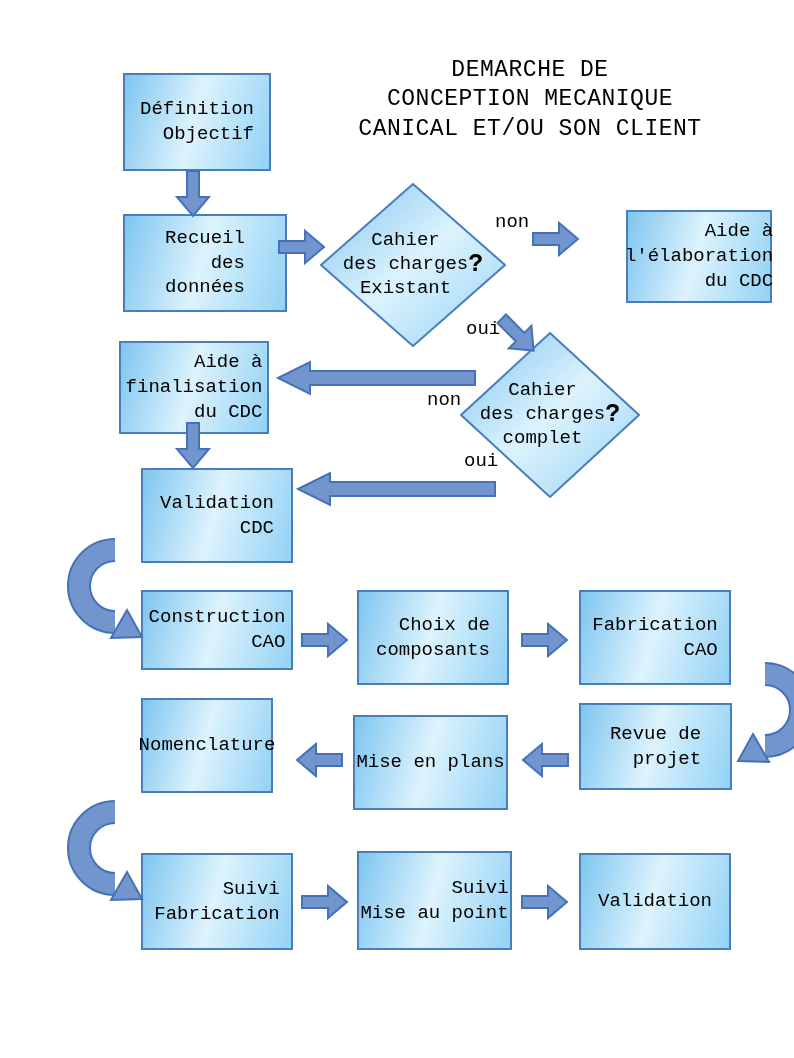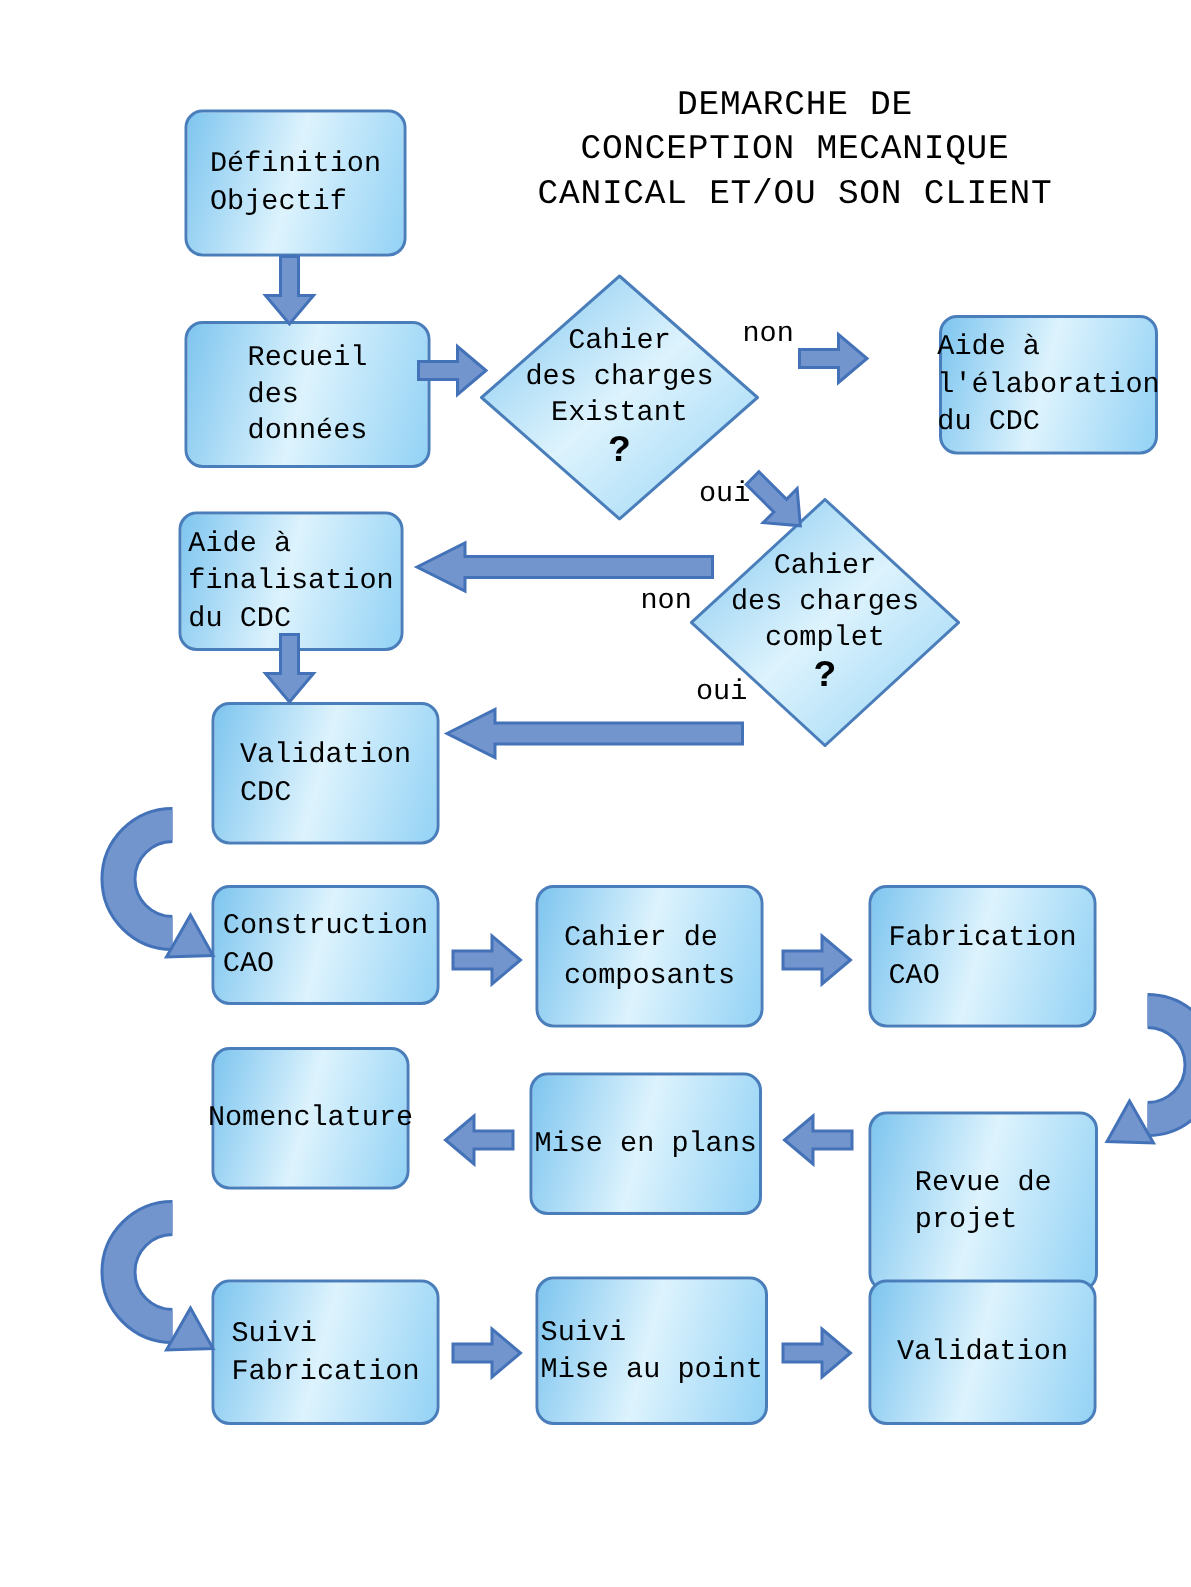--- a/index.html
+++ b/index.html
@@ -7,30 +7,30 @@
     position:relative;width:794px;height:1058px;background:var(--background,#fff);
     font-family:Liberation Mono, monospace;color:var(--text,#000);overflow:hidden;margin-left:35px;
   }
   .title{
     position:absolute;left:250px;top:56px;width:490px;margin:0;
     font-size:23px;font-weight:400;line-height:1.28;text-align:center;
     white-space:pre-line;letter-spacing:.5px;
   }
   .box{
     position:absolute;box-sizing:border-box;
-    border:2px solid var(--box-border);border-radius:12px;
+    border:2px solid var(--box-border);border-radius:0;
     background:linear-gradient(105deg,var(--box-fill-dark) 0%,var(--box-fill-light) 48%,var(--box-fill-mid) 100%);
-    display:flex;align-items:center;justify-content:center;text-align:left;
+    display:flex;align-items:center;justify-content:center;text-align:right;
   }
   .box-label{font-size:19px;line-height:1.3;white-space:pre-line;}
   .diamond{position:absolute;}
   .diamond svg{position:absolute;left:0;top:0;display:block;}
   .diamond-poly{stroke:var(--box-border);stroke-width:2;}
   .diamond-text{
-    position:absolute;inset:0;display:flex;flex-direction:column;
+    position:absolute;inset:0;display:flex;flex-direction:row;
     align-items:center;justify-content:center;text-align:center;
   }
   .diamond-label{font-size:19px;line-height:1.25;white-space:pre-line;}
   .qmark{font-size:25px;font-weight:700;line-height:1.05;}
   .arrow{position:absolute;}
   .arrow svg{display:block;overflow:visible;}
   .arr{fill:var(--arrow-fill);stroke:var(--arrow-border);stroke-width:2;stroke-linejoin:miter;}
   .rot90 svg{transform:rotate(90deg);}
   .rot180 svg{transform:rotate(180deg);}
   .rot45 svg{transform:rotate(45deg);}
@@ -81,28 +81,28 @@
   </div>
   <div class="box" style="left:106px;top:468px;width:152px;height:95px">
     <span class="box-label">Validation
 CDC</span>
   </div>
   <div class="box" style="left:106px;top:590px;width:152px;height:80px">
     <span class="box-label">Construction
 CAO</span>
   </div>
   <div class="box" style="left:322px;top:590px;width:152px;height:95px">
-    <span class="box-label">Cahier de
+    <span class="box-label">Choix de
 composants</span>
   </div>
   <div class="box" style="left:544px;top:590px;width:152px;height:95px">
     <span class="box-label">Fabrication
 CAO</span>
   </div>
-  <div class="box" style="left:544px;top:741px;width:153px;height:120px">
+  <div class="box" style="left:544px;top:703px;width:153px;height:87px">
     <span class="box-label">Revue de
 projet</span>
   </div>
   <div class="box" style="left:318px;top:715px;width:155px;height:95px">
     <span class="box-label">Mise en plans</span>
   </div>
   <div class="box" style="left:106px;top:698px;width:132px;height:95px">
     <span class="box-label">Nomenclature</span>
   </div>
   <div class="box" style="left:106px;top:853px;width:152px;height:97px">

